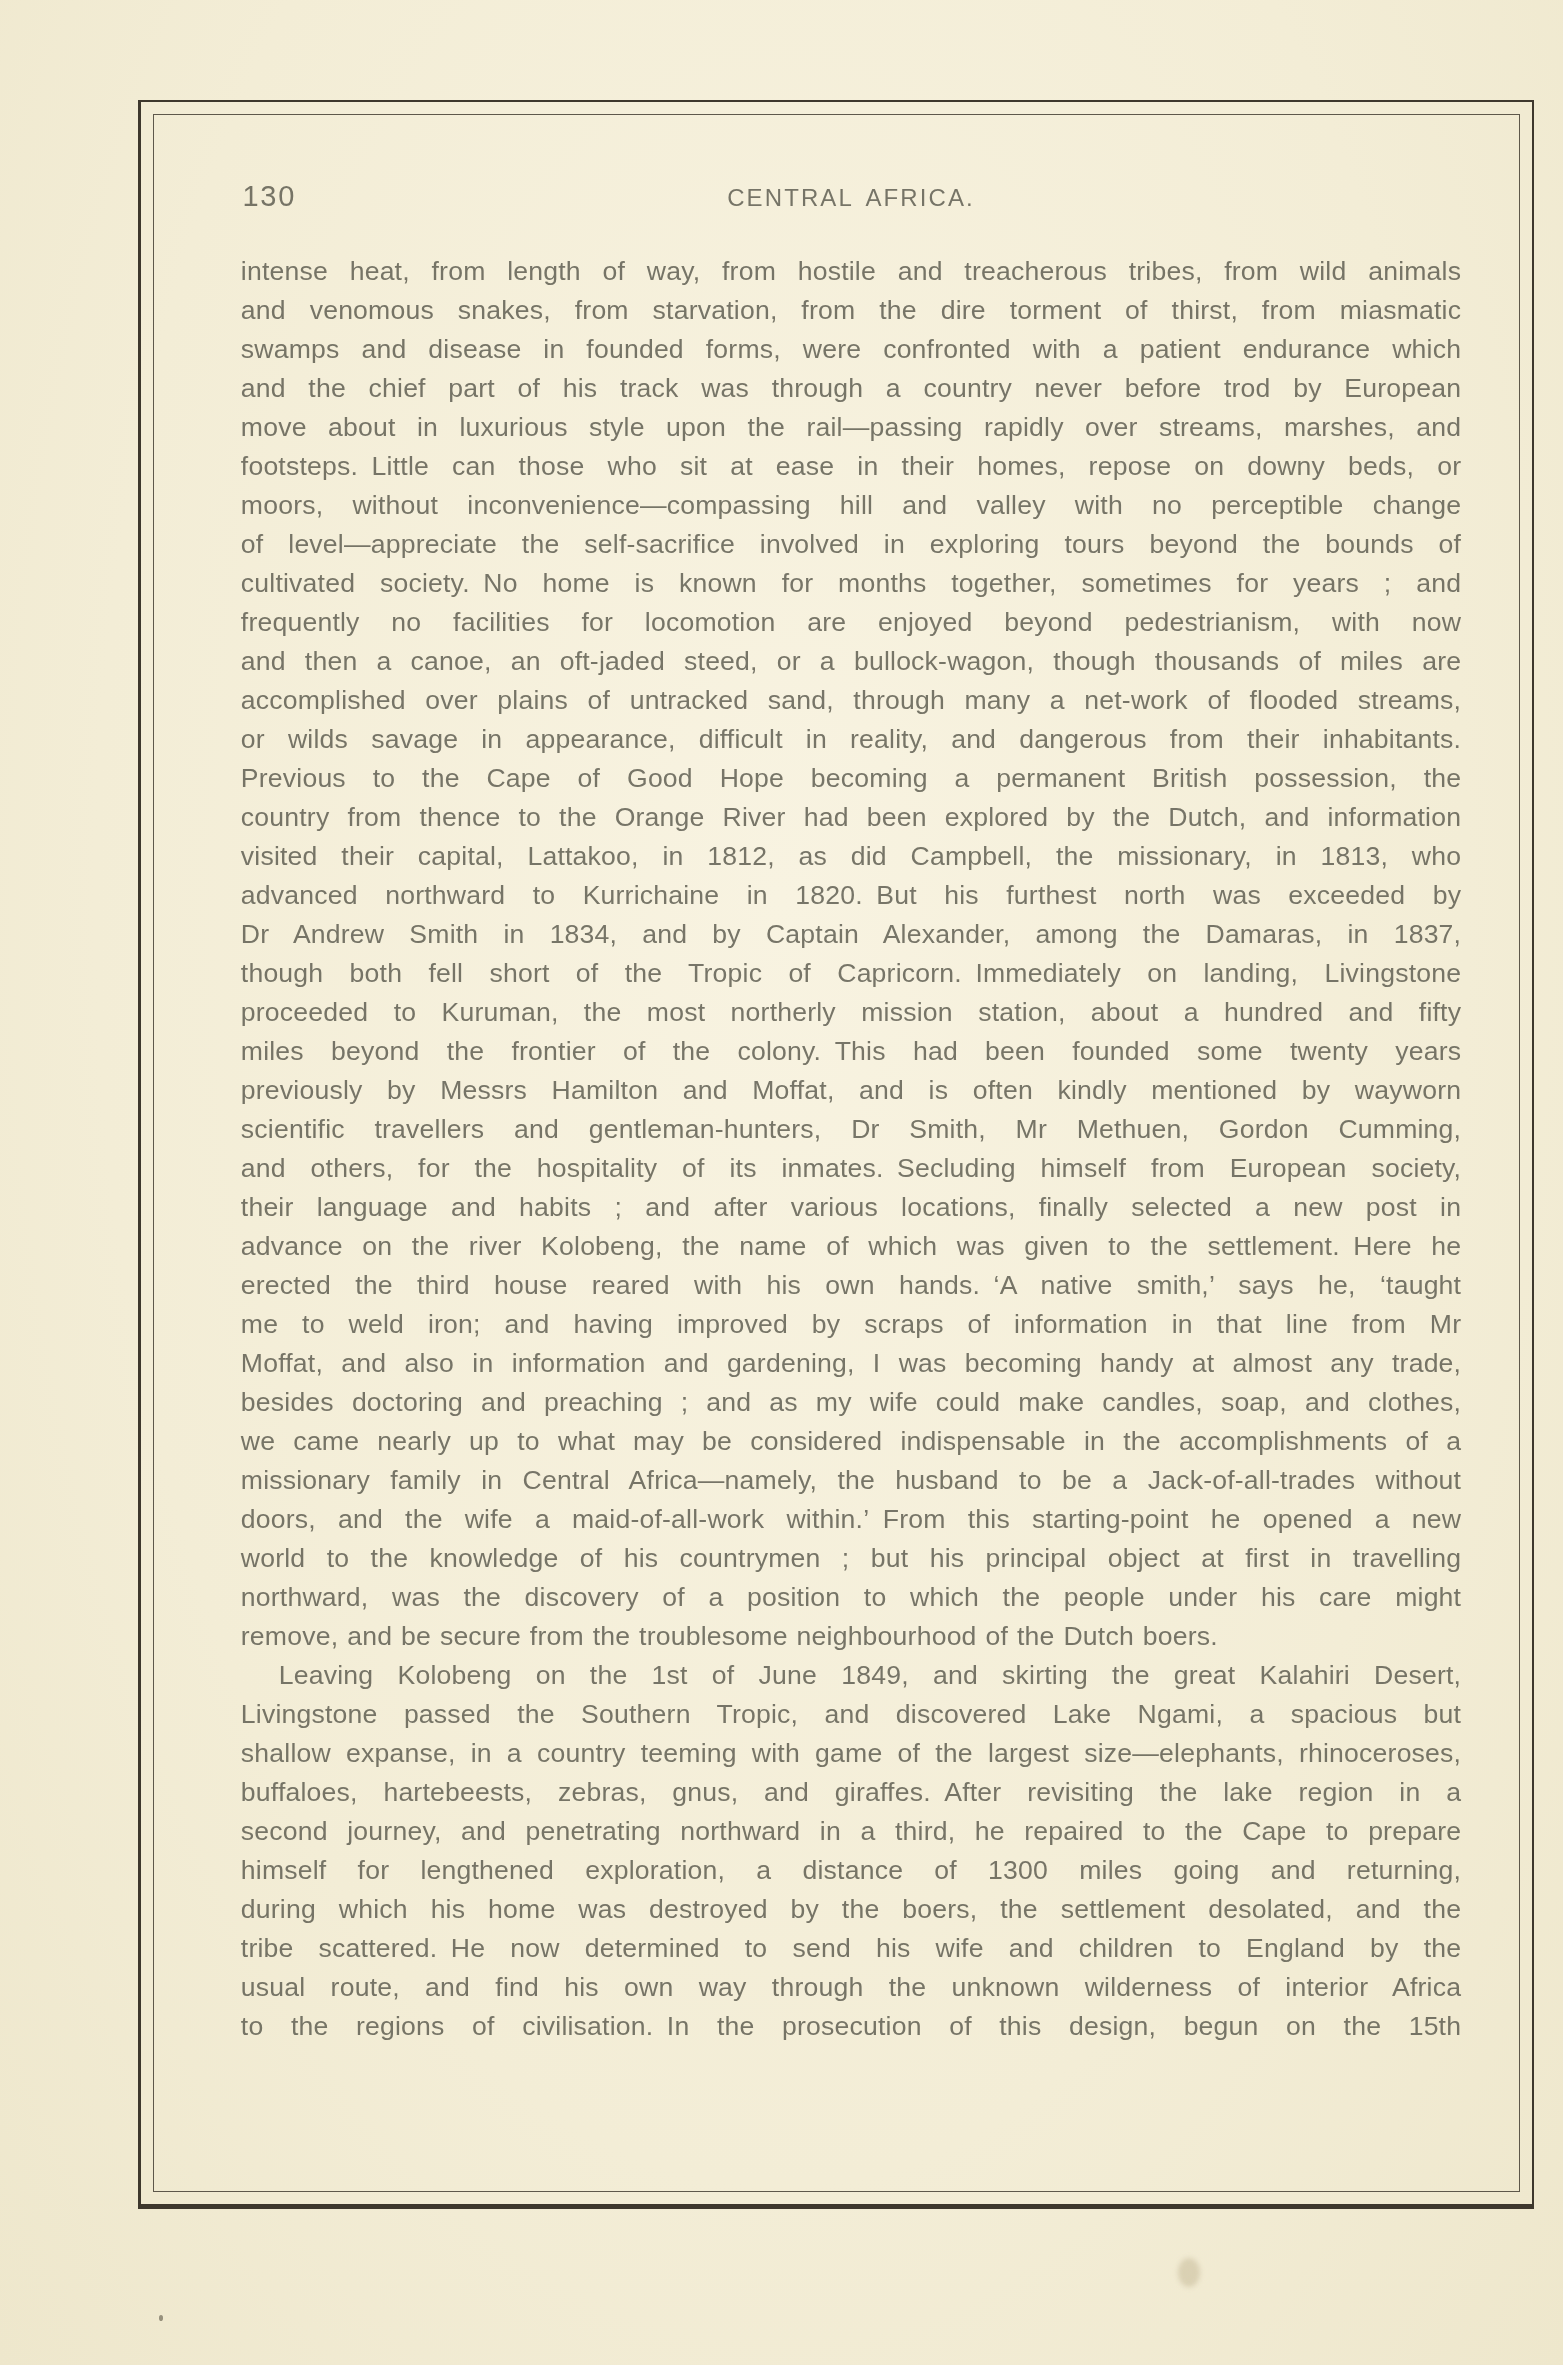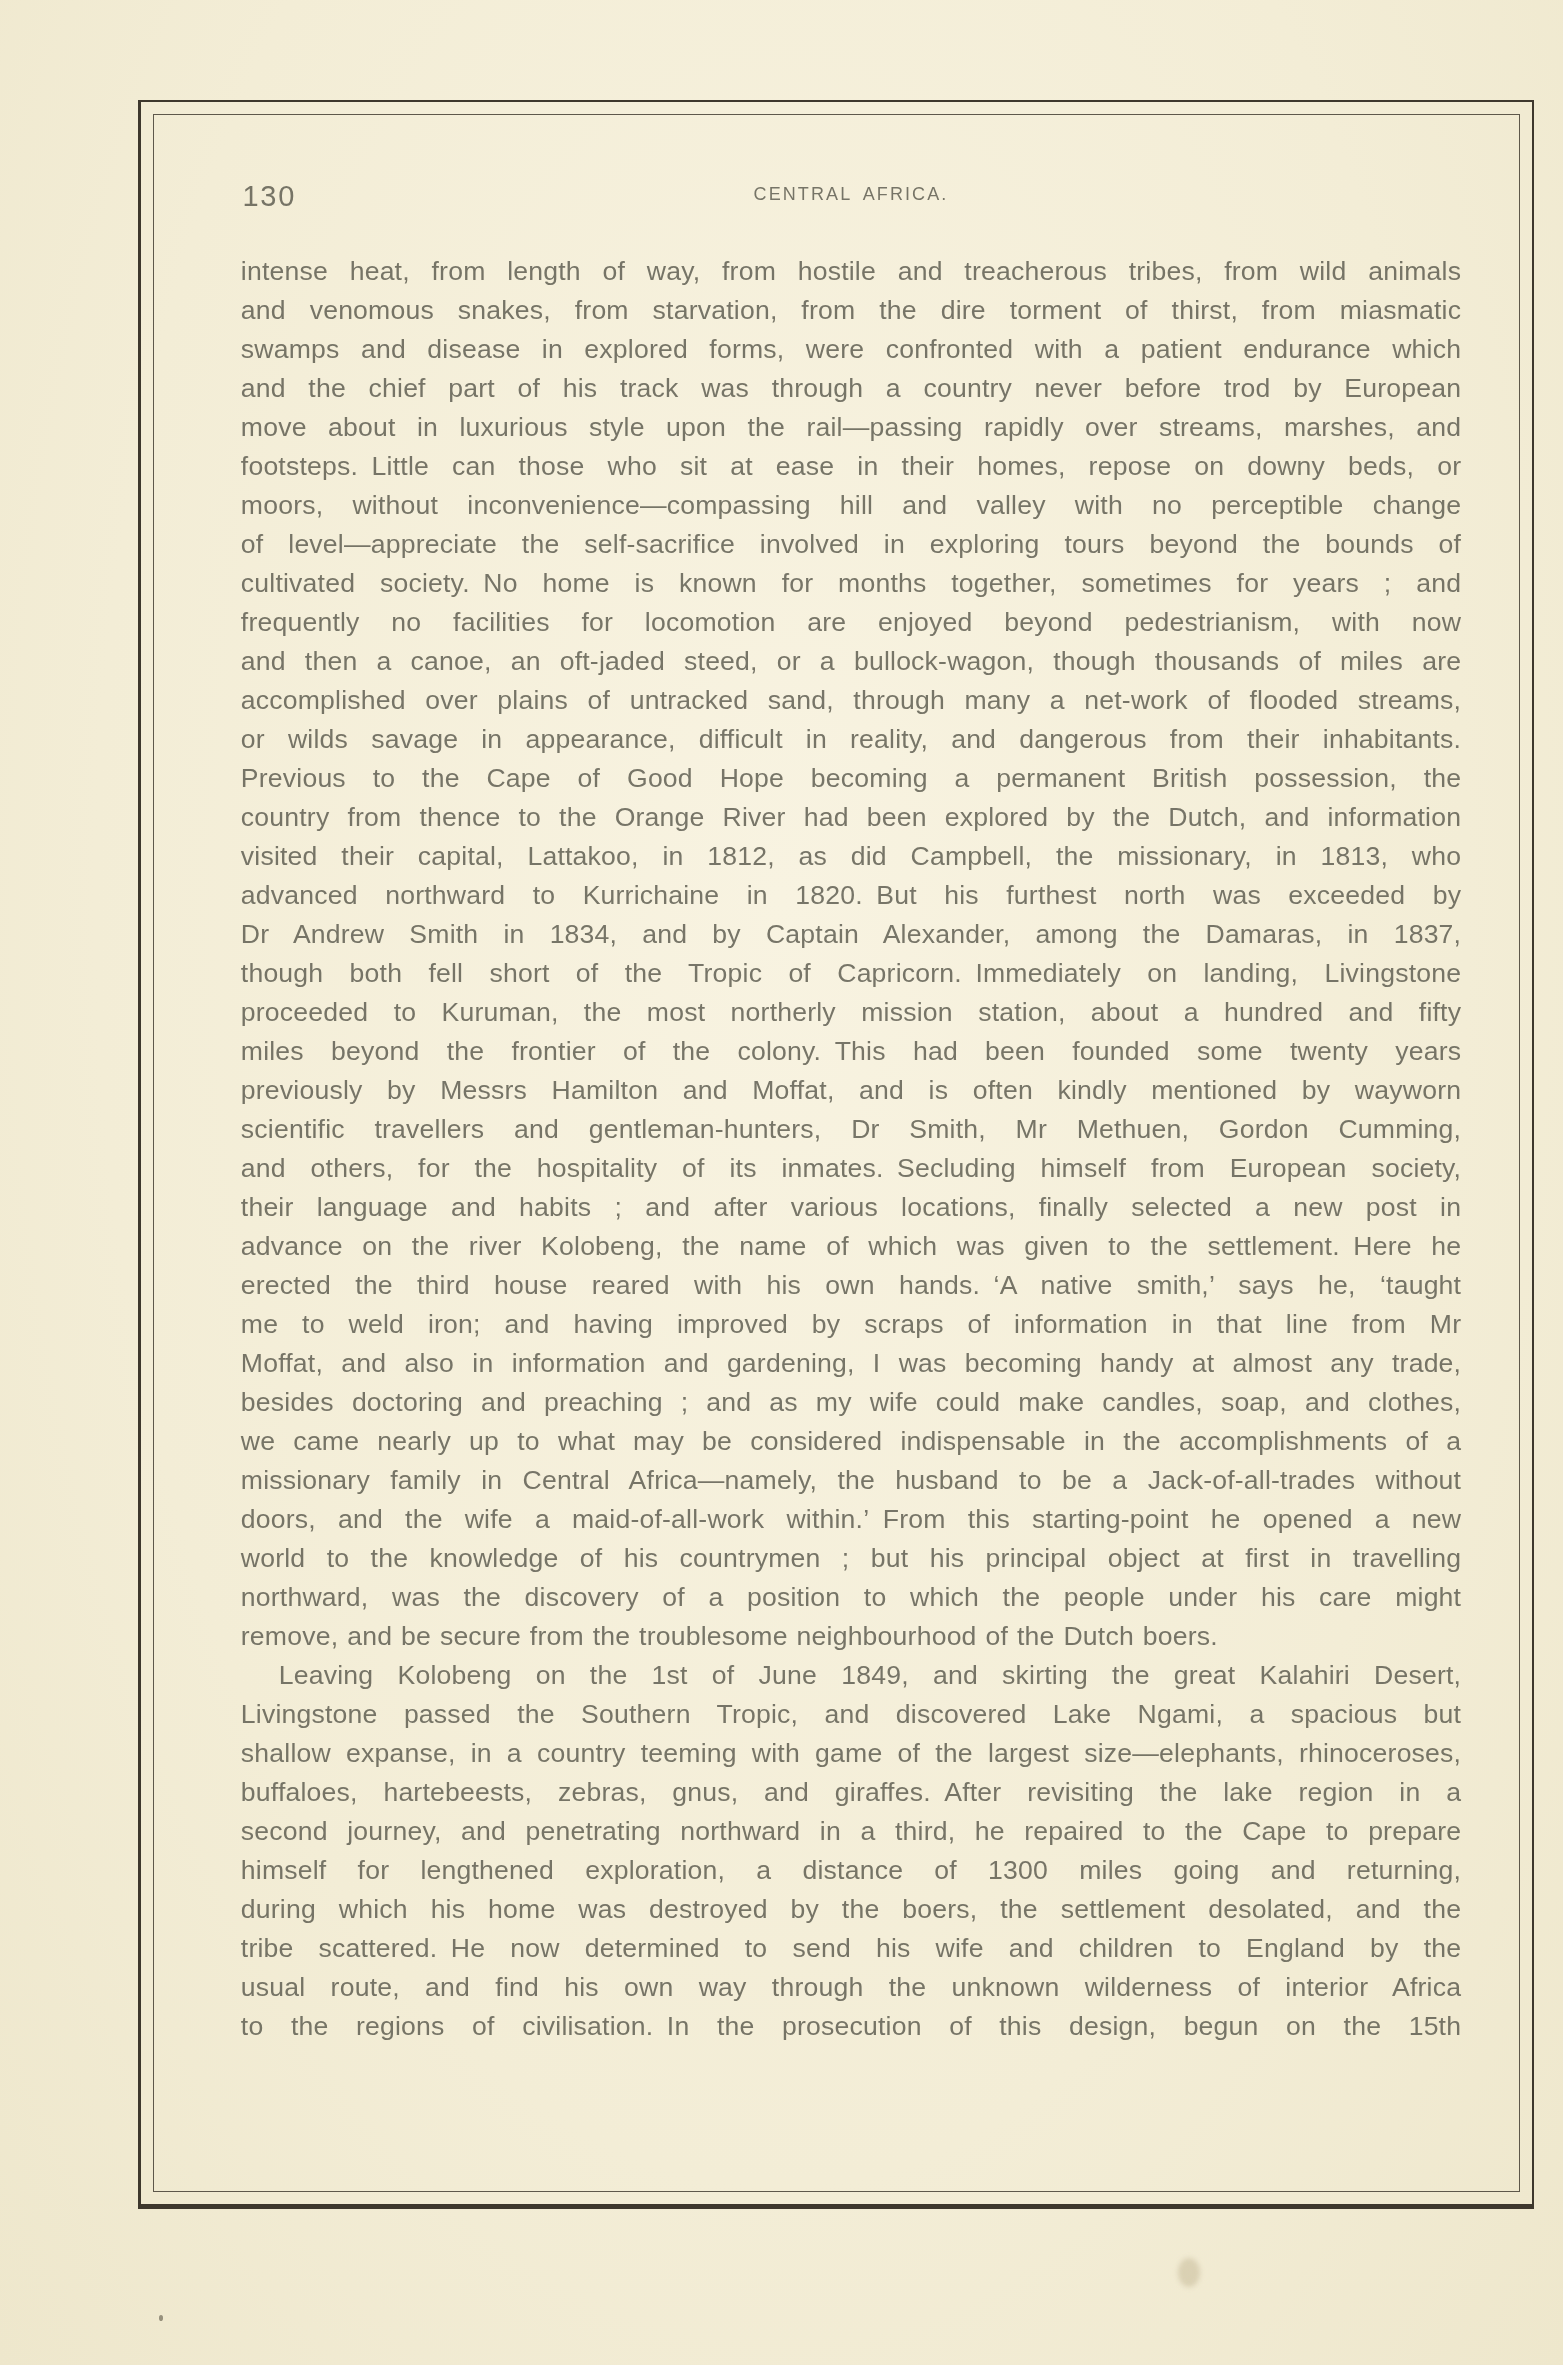--- a/index.html
+++ b/index.html
@@ -45,21 +45,21 @@
   }
   .page-num{
     position:absolute;left:1.7px;top:0;
     font-size:29px;
     letter-spacing:1.7px;
     color:var(--ink);
   }
   .running-title{
     display:inline-block;
     padding-top:4.2px;
-    font-size:18px;
+    font-size:24px;
     letter-spacing:2.1px;
     word-spacing:5px;
     color:var(--ink);
   }
   .body-text{
     color:var(--ink);
     font-size:26.6px;
     line-height:39px;
     letter-spacing:0.2px;
     word-spacing:1.3px;
@@ -91,21 +91,21 @@
     <div class="frame-inner">
       <div class="content">
         <div class="header-row">
           <span class="page-num">130</span>
           <span class="running-title">CENTRAL AFRICA.</span>
         </div>
         <div class="body-text">
           <div class="para">
               <div class="tline">intense heat, from length of way, from hostile and treacherous tribes, from wild animals</div>
               <div class="tline">and venomous snakes, from starvation, from the dire torment of thirst, from miasmatic</div>
-              <div class="tline">swamps and disease in explored forms, were confronted with a patient endurance which</div>
+              <div class="tline">swamps and disease in founded forms, were confronted with a patient endurance which</div>
               <div class="tline">and the chief part of his track was through a country never before trod by European</div>
               <div class="tline">move about in luxurious style upon the rail—passing rapidly over streams, marshes, and</div>
               <div class="tline">footsteps. Little can those who sit at ease in their homes, repose on downy beds, or</div>
               <div class="tline">moors, without inconvenience—compassing hill and valley with no perceptible change</div>
               <div class="tline">of level—appreciate the self-sacrifice involved in exploring tours beyond the bounds of</div>
               <div class="tline">cultivated society. No home is known for months together, sometimes for years ; and</div>
               <div class="tline">frequently no facilities for locomotion are enjoyed beyond pedestrianism, with now</div>
               <div class="tline">and then a canoe, an oft-jaded steed, or a bullock-wagon, though thousands of miles are</div>
               <div class="tline">accomplished over plains of untracked sand, through many a net-work of flooded streams,</div>
               <div class="tline">or wilds savage in appearance, difficult in reality, and dangerous from their inhabitants.</div>

